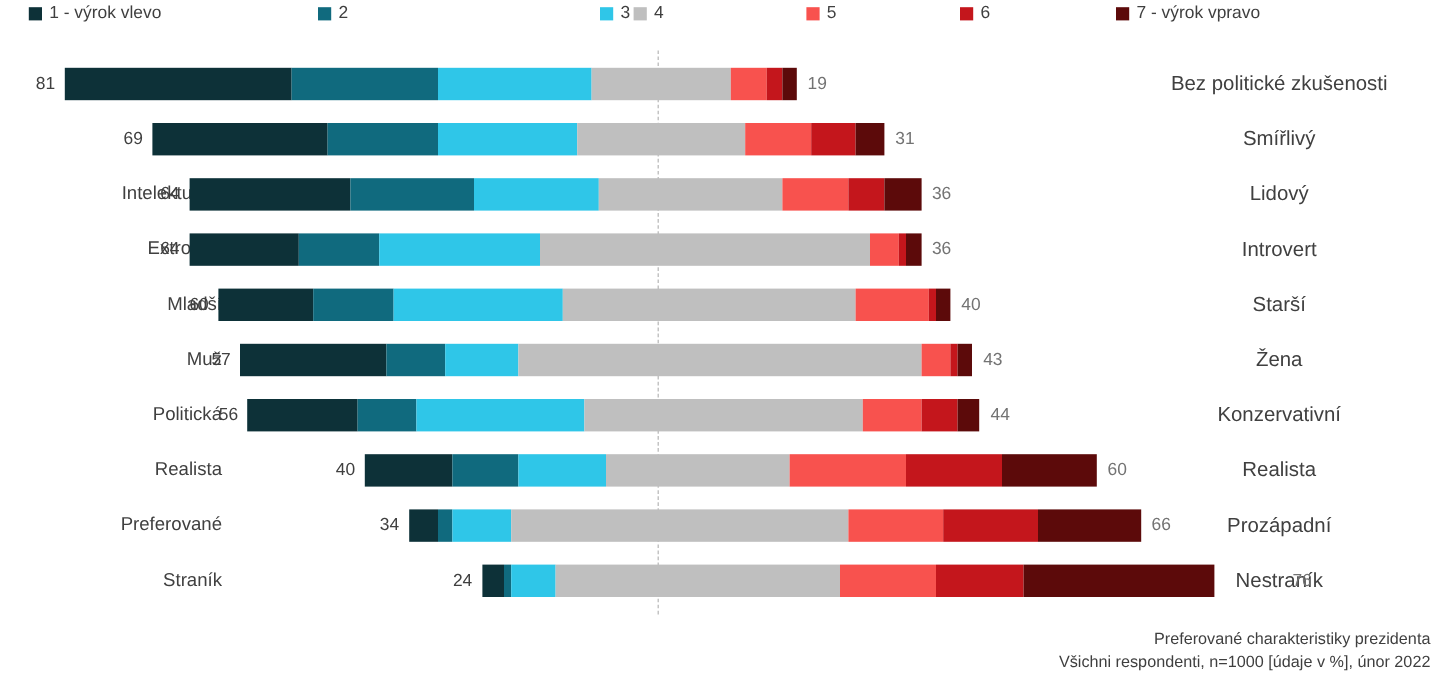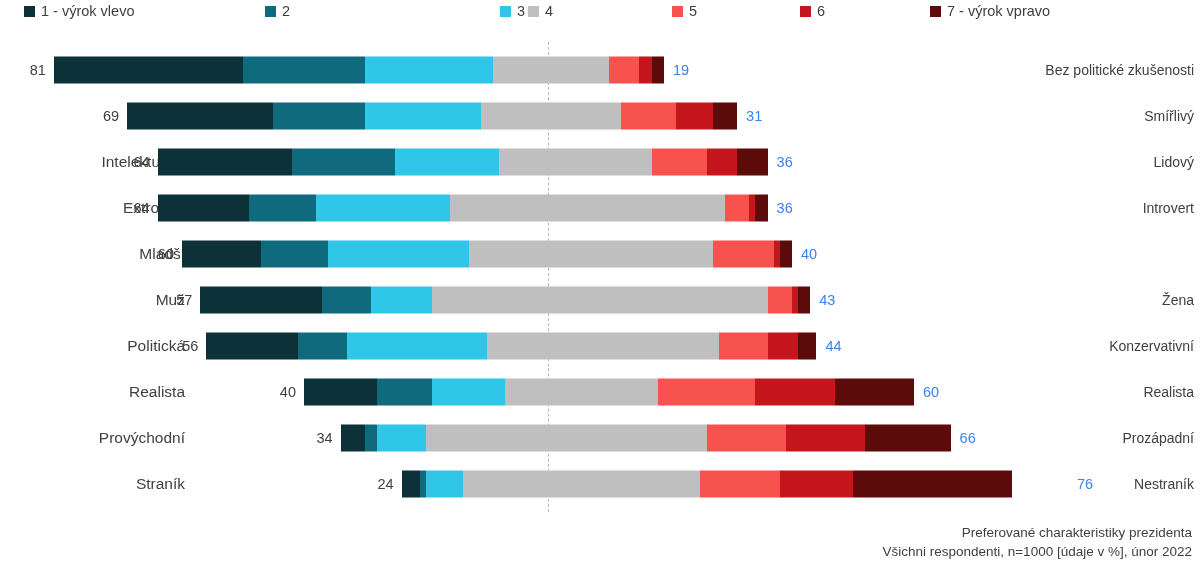--- a/index.html
+++ b/index.html
@@ -70,41 +70,41 @@
     font-size: 15.5px;
     color: #404040;
     white-space: nowrap;
   }
   .right-label {
     position: absolute;
     left: 938px;
     width: 256px;
     top: 50%;
     transform: translateY(-50%);
-    text-align: right;
-    font-size: 14px;
+    text-align: center;
+    font-size: 17px;
     color: #404040;
     white-space: nowrap;
   }
   .left-value {
     position: absolute;
     top: 50%;
     transform: translateY(-50%);
     text-align: right;
     font-size: 14.5px;
     color: #404040;
     white-space: nowrap;
   }
   .right-value {
     position: absolute;
     top: 50%;
     transform: translateY(-50%);
     text-align: left;
     font-size: 14.5px;
-    color: #3b82f6;
+    color: #737373;
     white-space: nowrap;
   }
   .bar {
     position: absolute;
     top: 50%;
     transform: translateY(-50%);
     height: 27px;
     display: flex;
     box-sizing: border-box;
   }
@@ -225,20 +225,21 @@
         <div class="seg" title="4: 45" style="width: 274.5px; background: rgb(191, 191, 191);"></div>
         <div class="seg" title="5: 4" style="width: 24.4px; background: rgb(248, 82, 78);"></div>
         <div class="seg" title="6: 1" style="width: 6.1px; background: rgb(196, 22, 28);"></div>
         <div class="seg" title="7 - výrok vpravo: 2" style="width: 12.2px; background: rgb(92, 10, 10);"></div>
       </div>
       <div class="left-value" style="left: 109.6px; width: 40px;">64</div>
       <div class="right-value" style="left: 776.6px; width: 40px;">36</div>
     </div>
     <div class="row" style="top: 189px;">
       <div class="left-label">Mladší</div>
+      <div class="right-label">Starší</div>
       <div class="bar" style="left: 182px; width: 610px;">
         <div class="seg" title="1 - výrok vlevo: 13" style="width: 79.3px; background: rgb(13, 49, 56);"></div>
         <div class="seg" title="2: 11" style="width: 67.1px; background: rgb(16, 106, 126);"></div>
         <div class="seg" title="3: 23" style="width: 140.3px; background: rgb(47, 198, 232);"></div>
         <div class="seg" title="4: 40" style="width: 244px; background: rgb(191, 191, 191);"></div>
         <div class="seg" title="5: 10" style="width: 61px; background: rgb(248, 82, 78);"></div>
         <div class="seg" title="6: 1" style="width: 6.1px; background: rgb(196, 22, 28);"></div>
         <div class="seg" title="7 - výrok vpravo: 2" style="width: 12.2px; background: rgb(92, 10, 10);"></div>
       </div>
       <div class="left-value" style="left: 134px; width: 40px;">60</div>
@@ -283,21 +284,21 @@
         <div class="seg" title="3: 12" style="width: 73.2px; background: rgb(47, 198, 232);"></div>
         <div class="seg" title="4: 25" style="width: 152.5px; background: rgb(191, 191, 191);"></div>
         <div class="seg" title="5: 16" style="width: 97.6px; background: rgb(248, 82, 78);"></div>
         <div class="seg" title="6: 13" style="width: 79.3px; background: rgb(196, 22, 28);"></div>
         <div class="seg" title="7 - výrok vpravo: 13" style="width: 79.3px; background: rgb(92, 10, 10);"></div>
       </div>
       <div class="left-value" style="left: 256px; width: 40px;">40</div>
       <div class="right-value" style="left: 923px; width: 40px;">60</div>
     </div>
     <div class="row" style="top: 373px;">
-      <div class="left-label">Provýchodní</div>
+      <div class="left-label">Preferované</div>
       <div class="right-label">Prozápadní</div>
       <div class="bar" style="left: 340.6px; width: 610px;">
         <div class="seg" title="1 - výrok vlevo: 4" style="width: 24.4px; background: rgb(13, 49, 56);"></div>
         <div class="seg" title="2: 2" style="width: 12.2px; background: rgb(16, 106, 126);"></div>
         <div class="seg" title="3: 8" style="width: 48.8px; background: rgb(47, 198, 232);"></div>
         <div class="seg" title="4: 46" style="width: 280.6px; background: rgb(191, 191, 191);"></div>
         <div class="seg" title="5: 13" style="width: 79.3px; background: rgb(248, 82, 78);"></div>
         <div class="seg" title="6: 13" style="width: 79.3px; background: rgb(196, 22, 28);"></div>
         <div class="seg" title="7 - výrok vpravo: 14" style="width: 85.4px; background: rgb(92, 10, 10);"></div>
       </div>

